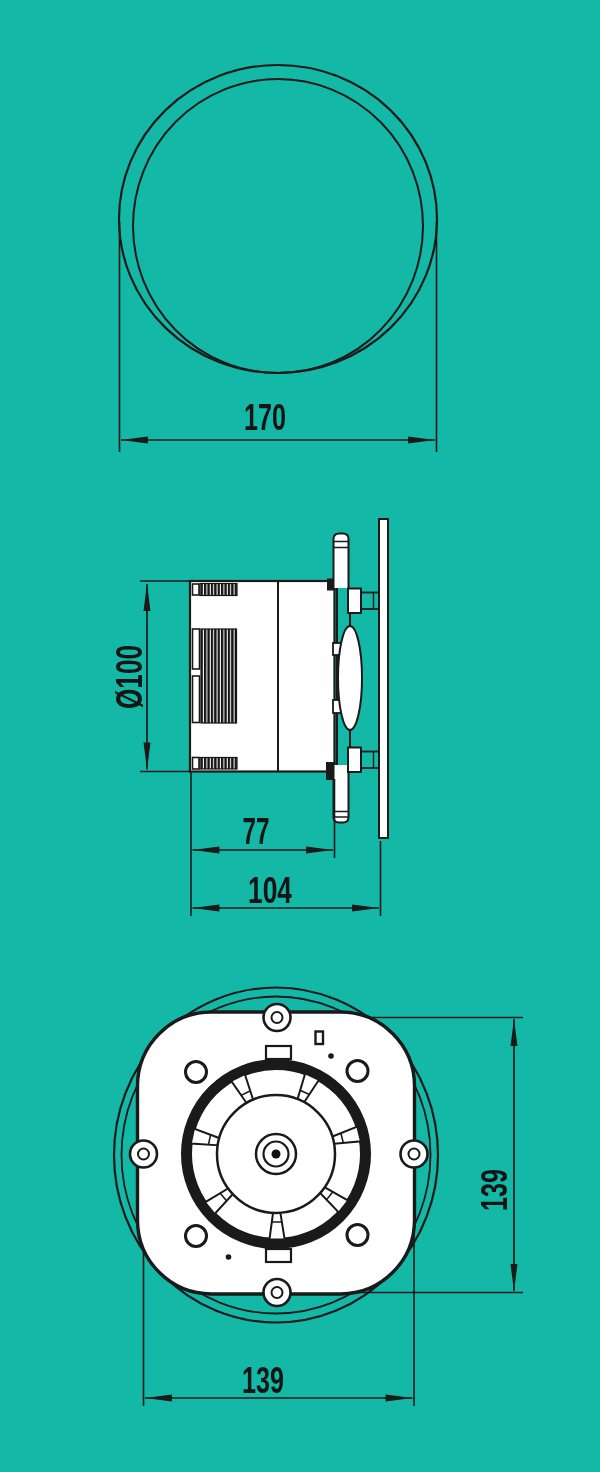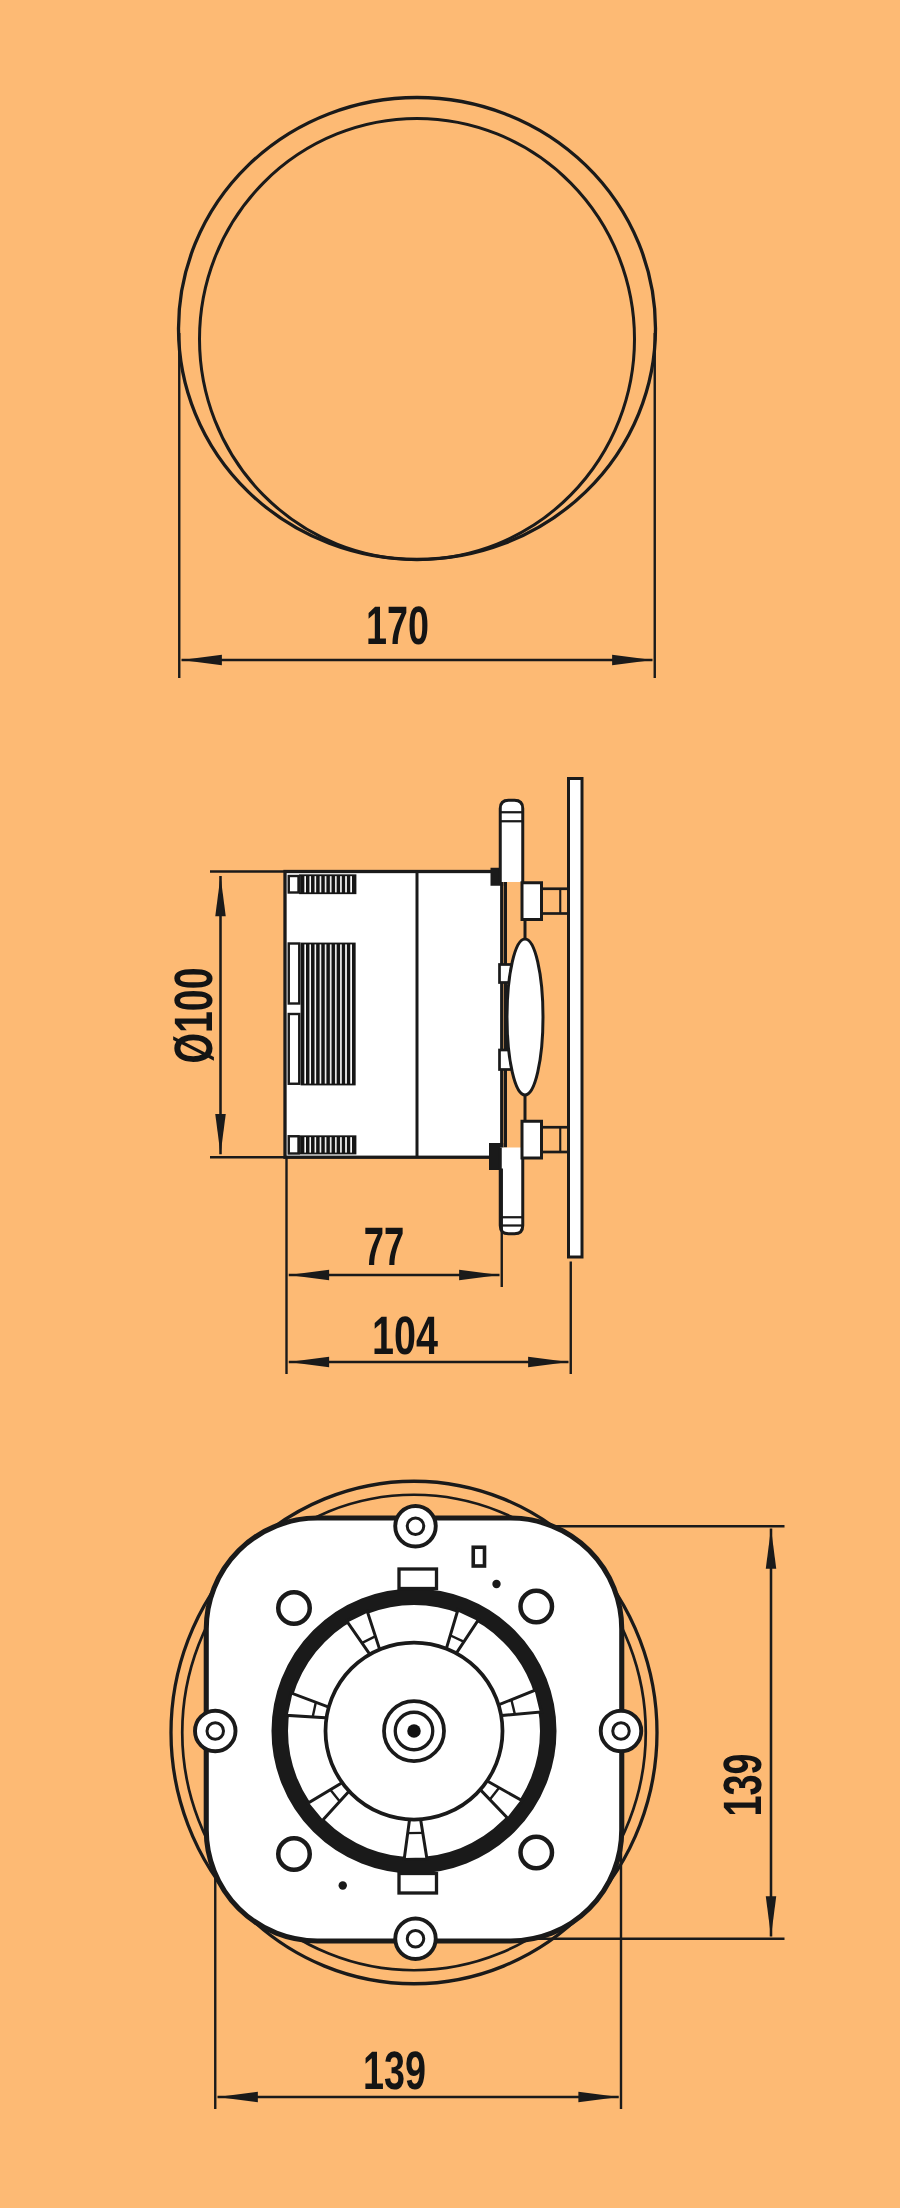--- a/index.html
+++ b/index.html
@@ -1,17 +1,17 @@
 <!DOCTYPE html>
 <html><head>
 <meta charset="utf-8">
 <style>
   html, body { margin: 0; padding: 0; background: #ffffff; }
   .sheet {
-    width: 600px; height: 1472px; background: #fdba74;
+    width: 600px; height: 1472px; background: #14b8a6;
     position: relative; overflow: hidden;
   }
   svg { display: block; }
   .dim-text {
     font-family: "Liberation Sans", "DejaVu Sans", sans-serif;
     font-weight: bold;
     font-size: 36px;
     fill: #141414;
   }
 </style>

